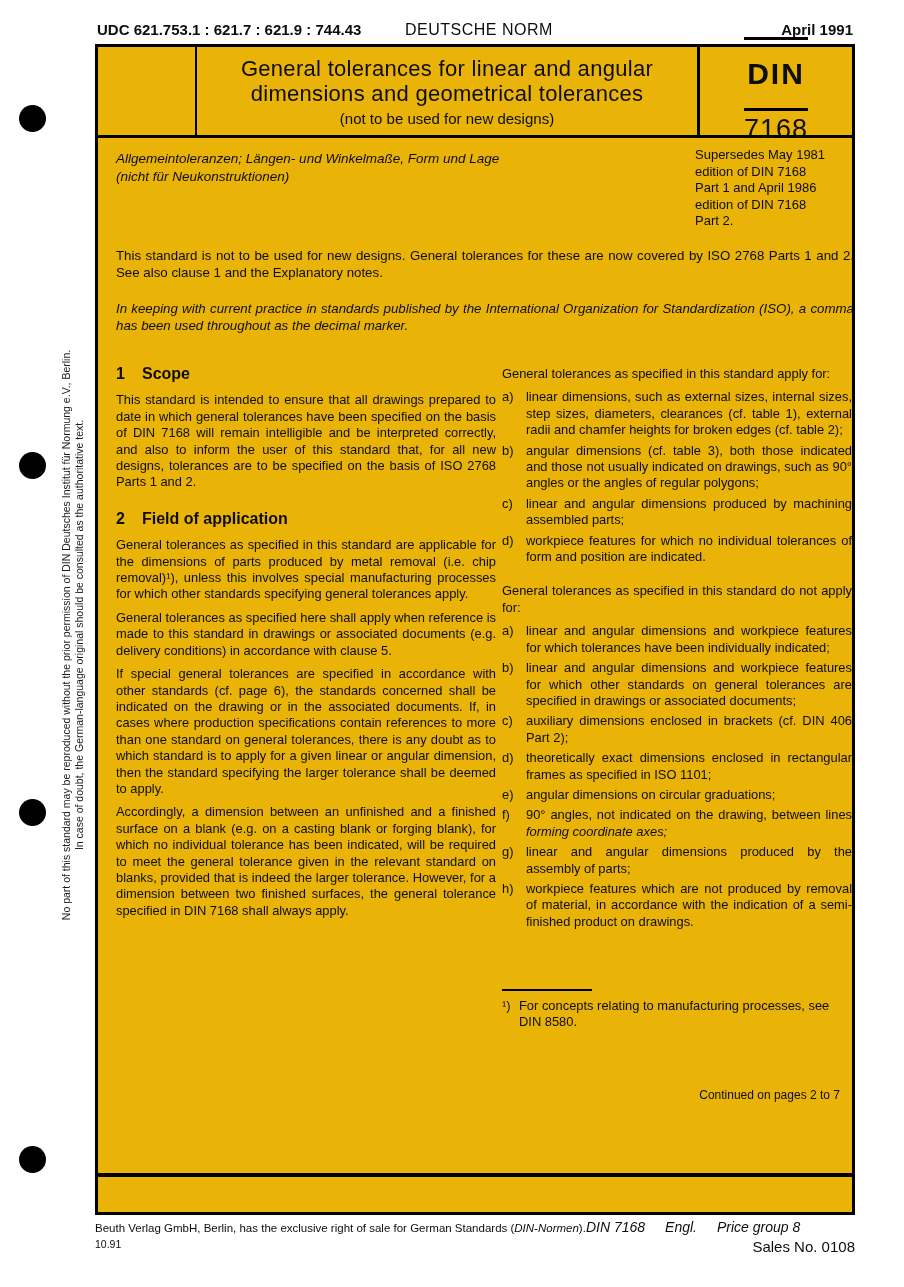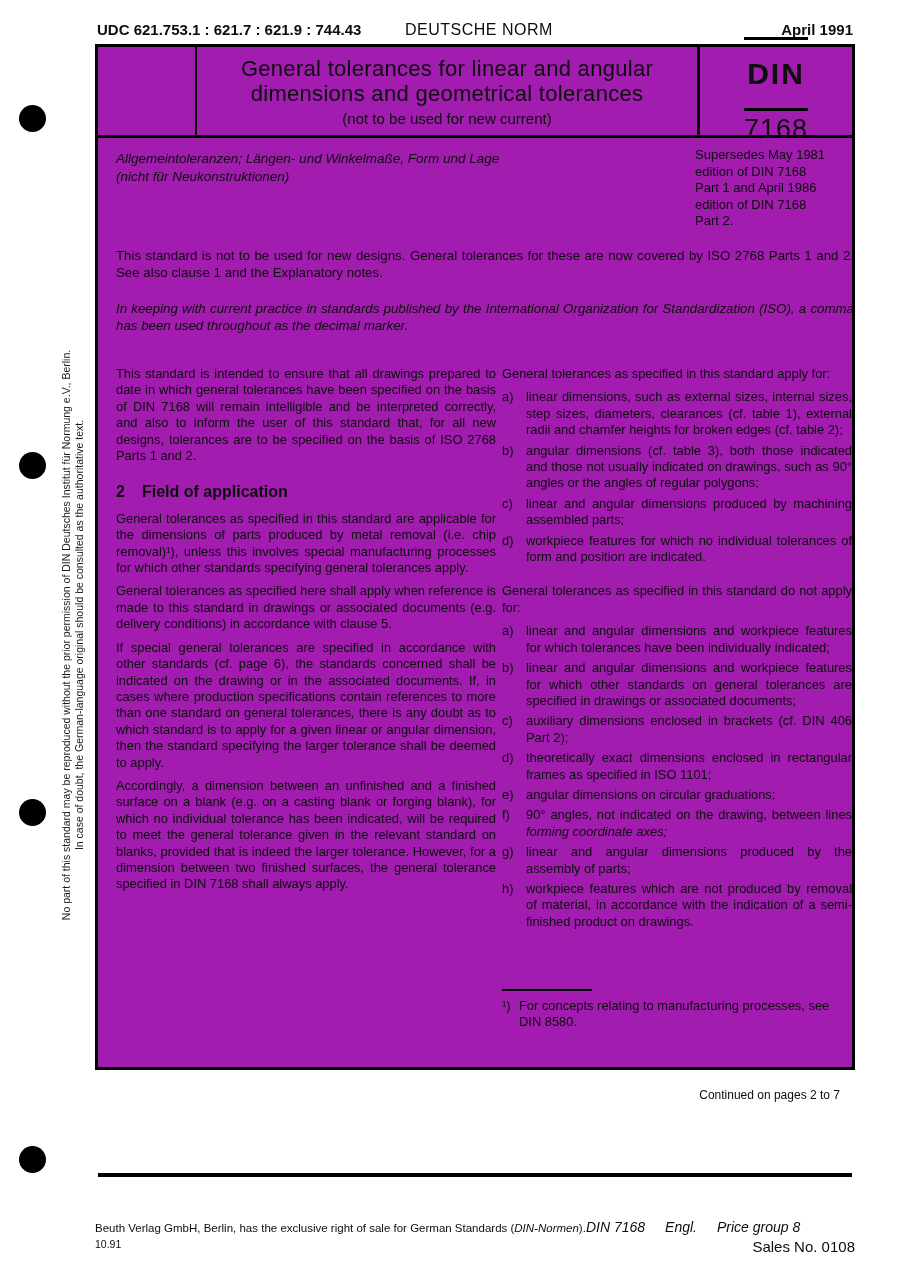--- a/index.html
+++ b/index.html
@@ -15,22 +15,22 @@
     transform:rotate(-90deg);
     font-size:10.5px;line-height:13px;text-align:center;color:#1a1a1a;
   }
   
   .hdr{position:absolute;top:21px;left:95px;width:760px;height:20px;font-size:15px;}
   .hdr .udc{position:absolute;left:2px;top:0;font-weight:700;}
   .hdr .dnorm{position:absolute;left:310px;top:0;font-size:16px;letter-spacing:.5px;}
   .hdr .date{position:absolute;right:2px;top:0;font-weight:700;}
   
   .mainbox{
-    position:absolute;left:95px;top:44px;width:760px;height:1026px;
-    border:3px solid #000;box-sizing:border-box;background:#a21caf;
+    position:absolute;left:95px;top:44px;width:760px;height:1171px;
+    border:3px solid #000;box-sizing:border-box;background:#eab308;
   }
   .titlerow{display:flex;height:88px;border-bottom:3px solid #000;}
   .cell-blank{width:97px;border-right:2px solid #000;}
   .cell-title{flex:1;display:flex;flex-direction:column;align-items:center;justify-content:center;text-align:center;}
   .cell-title .t1{font-size:22px;line-height:25px;letter-spacing:.3px;}
   .cell-title .t2{font-size:15px;margin-top:4px;}
   .cell-din{width:152px;border-left:3px solid #000;display:flex;flex-direction:column;align-items:center;justify-content:center;}
   .din-logo{display:inline-block;border-top:3px solid #000;border-bottom:3px solid #000;
     font-size:30px;font-weight:700;letter-spacing:2px;line-height:1.05;padding:18px 3px;}
   .din-num{font-size:27px;margin-top:3px;letter-spacing:1px;}
@@ -89,21 +89,21 @@
     <span class="date">April 1991</span>
   </div>
 
   <div class="mainbox">
 
     <div class="titlerow">
       <div class="cell-blank"></div>
       <div class="cell-title">
         <div class="t1">General tolerances for linear and angular</div>
         <div class="t1">dimensions and geometrical tolerances</div>
-        <div class="t2">(not to be used for new current)</div>
+        <div class="t2">(not to be used for new designs)</div>
       </div>
       <div class="cell-din">
         <span class="din-logo">DIN</span>
         <span class="din-num">7168</span>
       </div>
     </div>
 
     <div class="german">
       <div>Allgemeintoleranzen; Längen- und Winkelmaße, Form und Lage</div>
       <div>(nicht für Neukonstruktionen)</div>
@@ -114,20 +114,21 @@
       <div>edition of DIN 7168</div>
       <div>Part 1 and April 1986</div>
       <div>edition of DIN 7168</div>
       <div>Part 2.</div>
     </div>
 
     <div class="notice1">This standard is not to be used for new designs. General tolerances for these are now covered by ISO 2768 Parts 1 and 2. See also clause 1 and the Explanatory notes.</div>
     <div class="notice2">In keeping with current practice in standards published by the International Organization for Standardization (ISO), a comma has been used throughout as the decimal marker.</div>
 
     <div class="col col-l">
+      <h2 class="sec-h"><span class="num">1</span><span>Scope</span></h2>
       <p>This standard is intended to ensure that all drawings prepared to date in which general tolerances have been specified on the basis of DIN 7168 will remain intelligible and be interpreted correctly, and also to inform the user of this standard that, for all new designs, tolerances are to be specified on the basis of ISO 2768 Parts 1 and 2.</p>
 
       <h2 class="sec-h sec-h2"><span class="num">2</span><span>Field of application</span></h2>
       <p>General tolerances as specified in this standard are applicable for the dimensions of parts produced by metal removal (i.e. chip removal)¹), unless this involves special manufacturing processes for which other standards specifying general tolerances apply.</p>
       <p>General tolerances as specified here shall apply when reference is made to this standard in drawings or associated documents (e.g. delivery conditions) in accordance with clause 5.</p>
       <p>If special general tolerances are specified in accordance with other standards (cf. page 6), the standards concerned shall be indicated on the drawing or in the associated documents. If, in cases where production specifications contain references to more than one standard on general tolerances, there is any doubt as to which standard is to apply for a given linear or angular dimension, then the standard specifying the larger tolerance shall be deemed to apply.</p>
       <p>Accordingly, a dimension between an unfinished and a finished surface on a blank (e.g. on a casting blank or forging blank), for which no individual tolerance has been indicated, will be required to meet the general tolerance given in the relevant standard on blanks, provided that is indeed the larger tolerance. However, for a dimension between two finished surfaces, the general tolerance specified in DIN 7168 shall always apply.</p>
     </div>
 
     <div class="col col-r">

